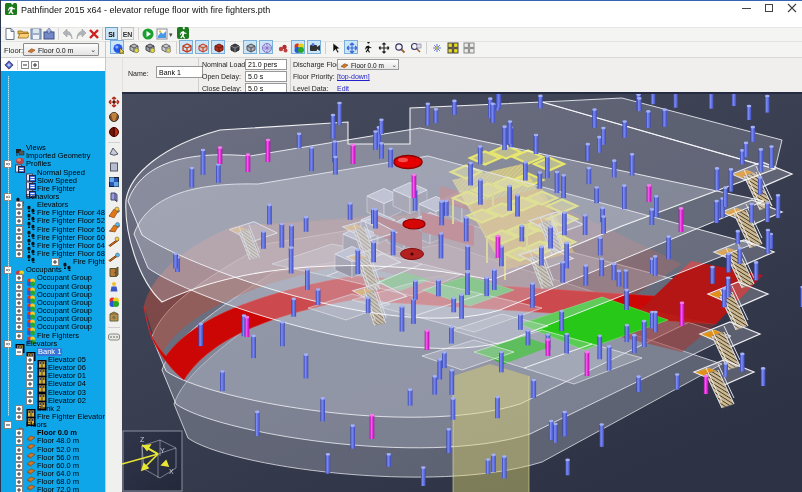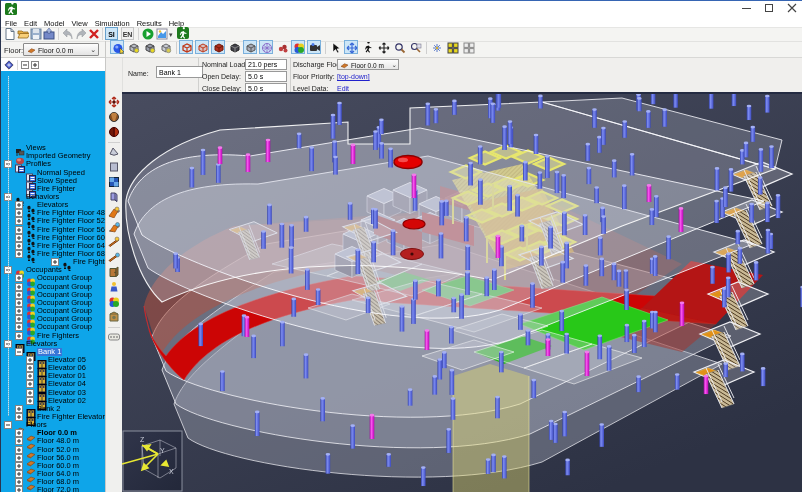--- a/index.html
+++ b/index.html
@@ -5,30 +5,28 @@
 .abs { position:absolute; }
 </style></head>
 <body>
 <div class="abs" style="left:0;top:0;width:802px;height:492px;border-left:1px solid #2a3550;border-right:1px solid #2a3550;">
 
 <div class="abs" style="left:0;top:0;width:802px;height:20px;background:#fff;border-top:1px solid #3665b3;"></div>
 <svg class="abs" style="left:4px;top:3px" width="12" height="12" viewBox="0 0 12 12">
       <rect width="12" height="12" rx="1.5" fill="#1c7a1c"></rect>
       <path d="M7.4,1.6 a1.15,1.15 0 1,1 0.01,0 M4.2,4.6 l2.8,-1.2 1.3,1.5 1.9,0.7 -0.4,1 -2,-0.7 -0.9,2.6 1.7,2.1 -1.1,0.9 -1.7,-2.3 -1.5,1.9 -1,-0.8 1.7,-2.3 0.6,-2.2 -1.1,0.5 -0.7,1.4 -1,-0.4 z" fill="#fff"></path>
     </svg>
+<div class="abs" style="left:20px;top:5px;font-size:9px;color:#111;">Pathfinder 2015 x64 - elevator refuge floor with fire fighters.pth</div>
 <div class="abs" style="left:741px;top:7.5px;width:9px;height:1.5px;background:#444;"></div>
 <div class="abs" style="left:764px;top:3.5px;width:8px;height:8px;border:1.2px solid #444;"></div>
 <svg class="abs" style="left:786px;top:3px" width="10" height="10">
       <path d="M1,1 L9,9 M9,1 L1,9" stroke="#444" stroke-width="1.2"></path>
     </svg>
 
 <div class="abs" style="left:0;top:20px;width:802px;height:8px;background:#fff;"></div>
-<div class="abs" style="left:4px;top:19px;font-size:7.5px;color:#111;letter-spacing:0;">
-<span style="margin-right:7px"><u>F</u>ile</span><span style="margin-right:7px"><u>E</u>dit</span><span style="margin-right:7px"><u>M</u>odel</span><span style="margin-right:7px"><u>V</u>iew</span><span style="margin-right:7px"><u>S</u>imulation</span><span style="margin-right:7px"><u>R</u>esults</span><span><u>H</u>elp</span>
-</div>
 
 <div class="abs" style="left:0;top:27px;width:802px;height:14px;background:#f4f4f2;border-top:1px solid #e6e6e4;"></div>
 <svg style="position:absolute;left:3px;top:28px" width="12" height="12" viewBox="0 0 12 12">
       <path d="M2,0.5 h5 l3,3 v8 h-8 z" fill="#fff" stroke="#678" stroke-width="1"></path>
       <path d="M7,0.5 v3 h3" fill="none" stroke="#678"></path>
     </svg>
     <svg style="position:absolute;left:16px;top:28px" width="12" height="12" viewBox="0 0 12 12">
       <path d="M1,3 h4 l1,1 h5 v2 h-10 z" fill="#e8b048" stroke="#96691b" stroke-width="0.8"></path>
       <path d="M1,10 l2,-4.5 h10 l-2.5,4.5 z" fill="#f8cf78" stroke="#96691b" stroke-width="0.8"></path>
     </svg>

